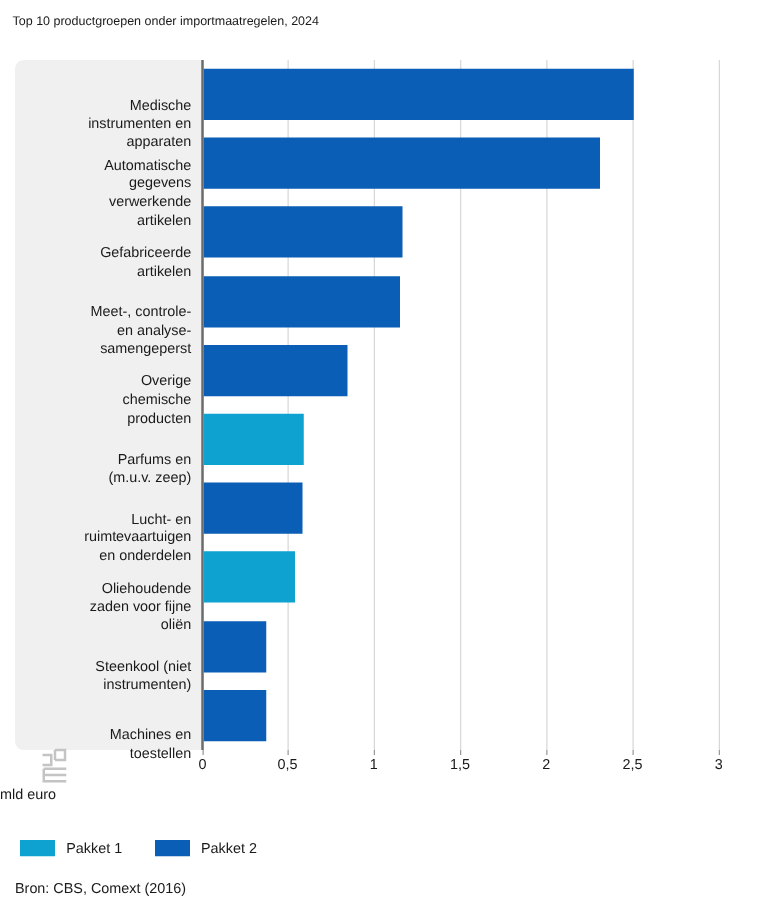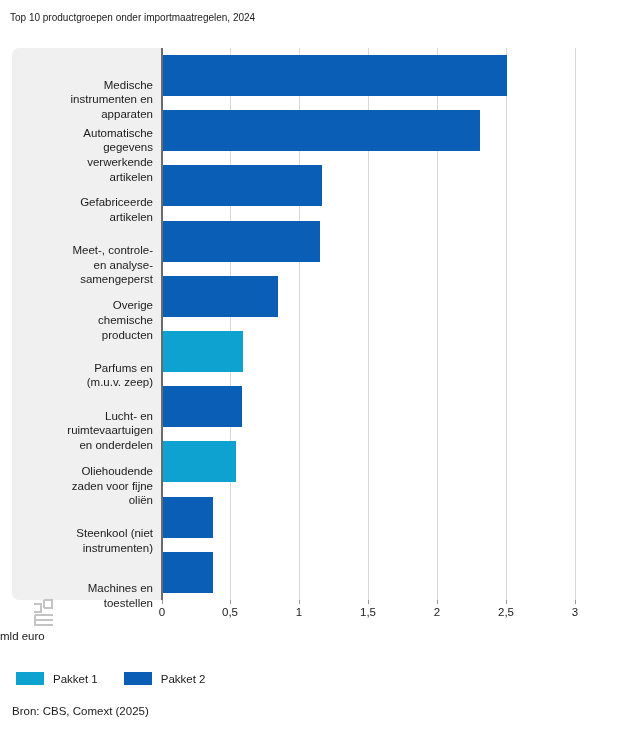--- a/index.html
+++ b/index.html
@@ -298,13 +298,13 @@
   <div class="legend-item">
     <span class="legend-swatch" style="background: rgb(13, 162, 208);"></span>
     <span class="legend-text">Pakket 1</span>
   </div>
   <div class="legend-item">
     <span class="legend-swatch" style="background: rgb(11, 94, 181);"></span>
     <span class="legend-text">Pakket 2</span>
   </div>
 </div>
 
-<div id="source-note">Bron: CBS, Comext (2025)</div>
+<div id="source-note">Bron: CBS, Comext (2016)</div>
 
 </body></html>

